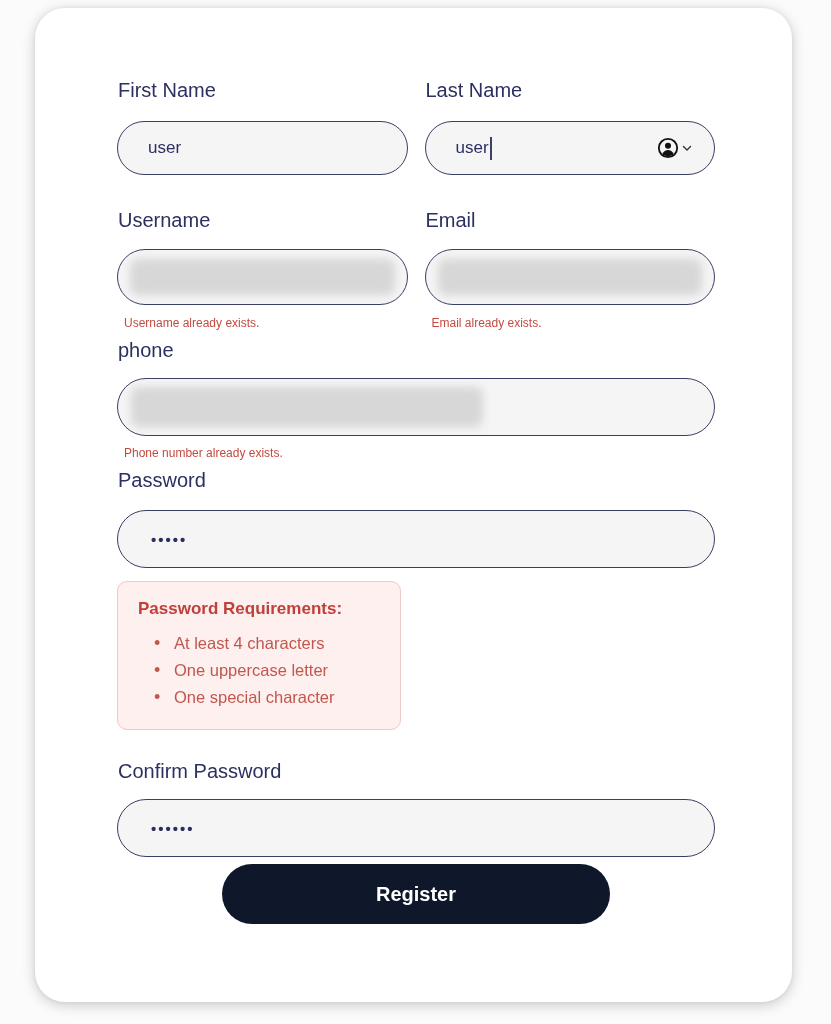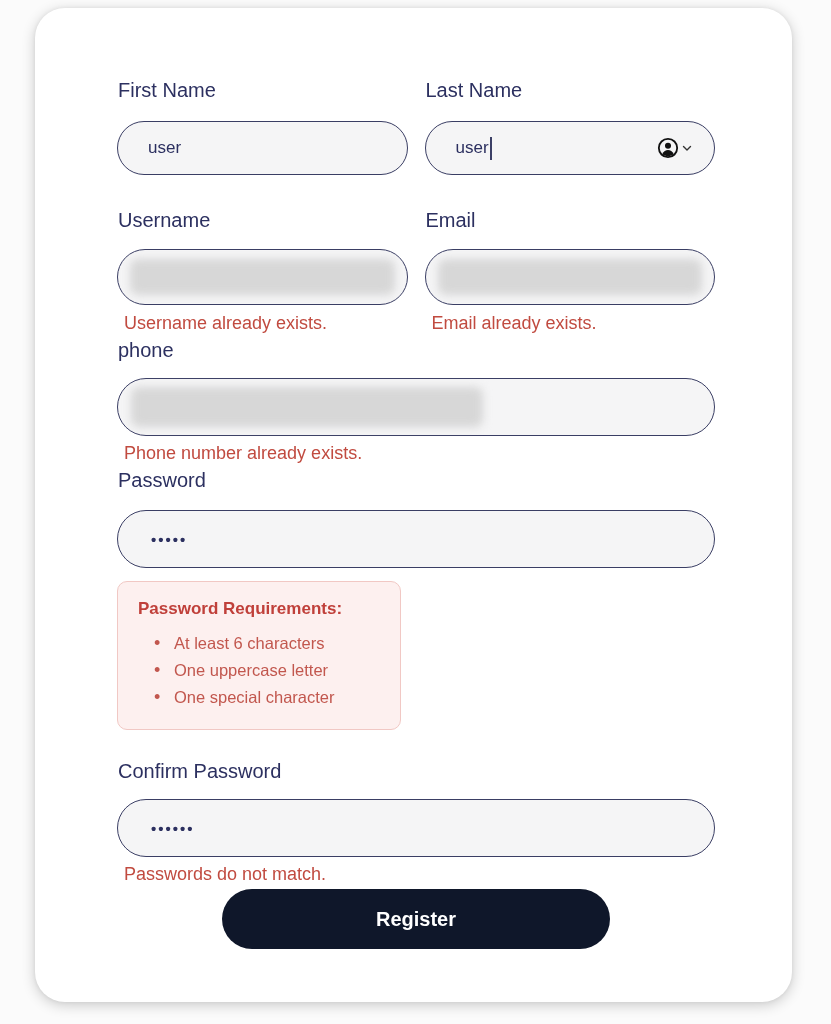--- a/index.html
+++ b/index.html
@@ -80,21 +80,21 @@
     background: #d7d7d7;
     border-radius: 8px;
     filter: blur(4px);
   }
   .redact.partial {
     top: 8px; bottom: 8px;
     left: 13px; right: auto;
     width: 352px;
   }
   .error {
-    font-size: 18px;
+    font-size: 12px;
     line-height: 16px;
     color: #c14b40;
     margin-top: 10px;
     padding-left: 7px;
   }
   .mt-row2 { margin-top: 33px; }
   .lbl-gap19 { margin-bottom: 19px; }
   .lbl-gap17 { margin-bottom: 17px; }
   .lbl-gap16 { margin-bottom: 16px; }
   .lbl-gap18 { margin-bottom: 18px; }
@@ -213,30 +213,29 @@
     <div class="field-password">
       <label class="field-label lbl-gap18">Password</label>
       <div class="input h58 full">
         <span class="dots">•••••</span>
       </div>
     </div>
 
     <div class="req-box">
       <div class="req-title">Password Requirements:</div>
       <ul class="req-list">
-        <li>At least 6 characters</li>
+        <li>At least 4 characters</li>
         <li>One uppercase letter</li>
         <li>One special character</li>
       </ul>
     </div>
 
     <div class="field-confirm">
       <label class="field-label lbl-gap16">Confirm Password</label>
       <div class="input h58 full">
         <span class="dots">••••••</span>
       </div>
-      <div class="error">Passwords do not match.</div>
     </div>
 
     <button class="register-btn">Register</button>
 
   </div>
 </div>
 
 </body></html>

